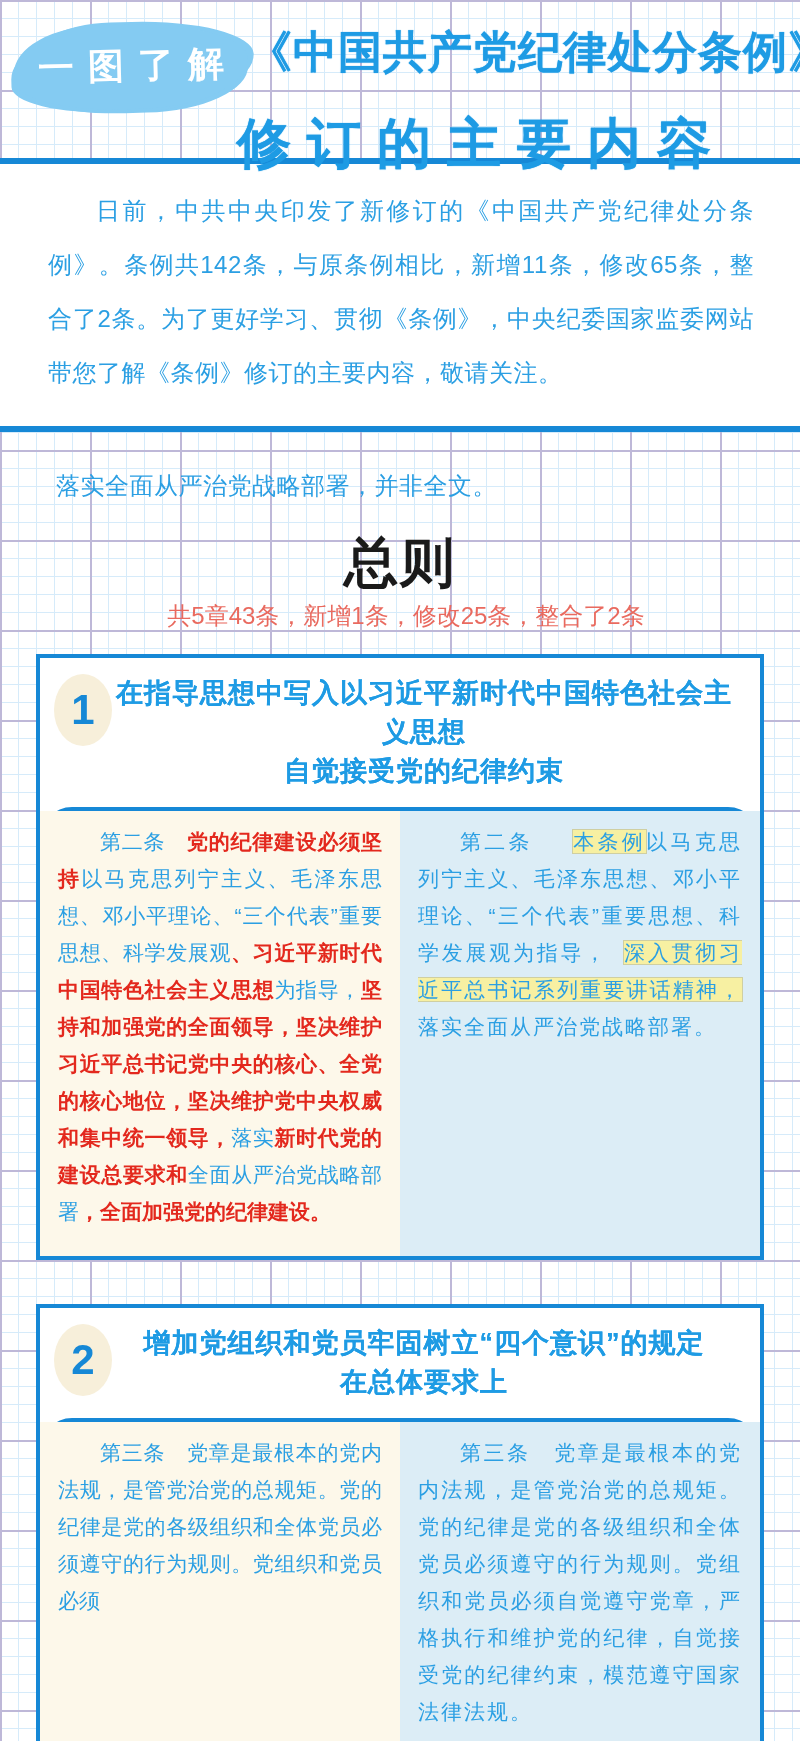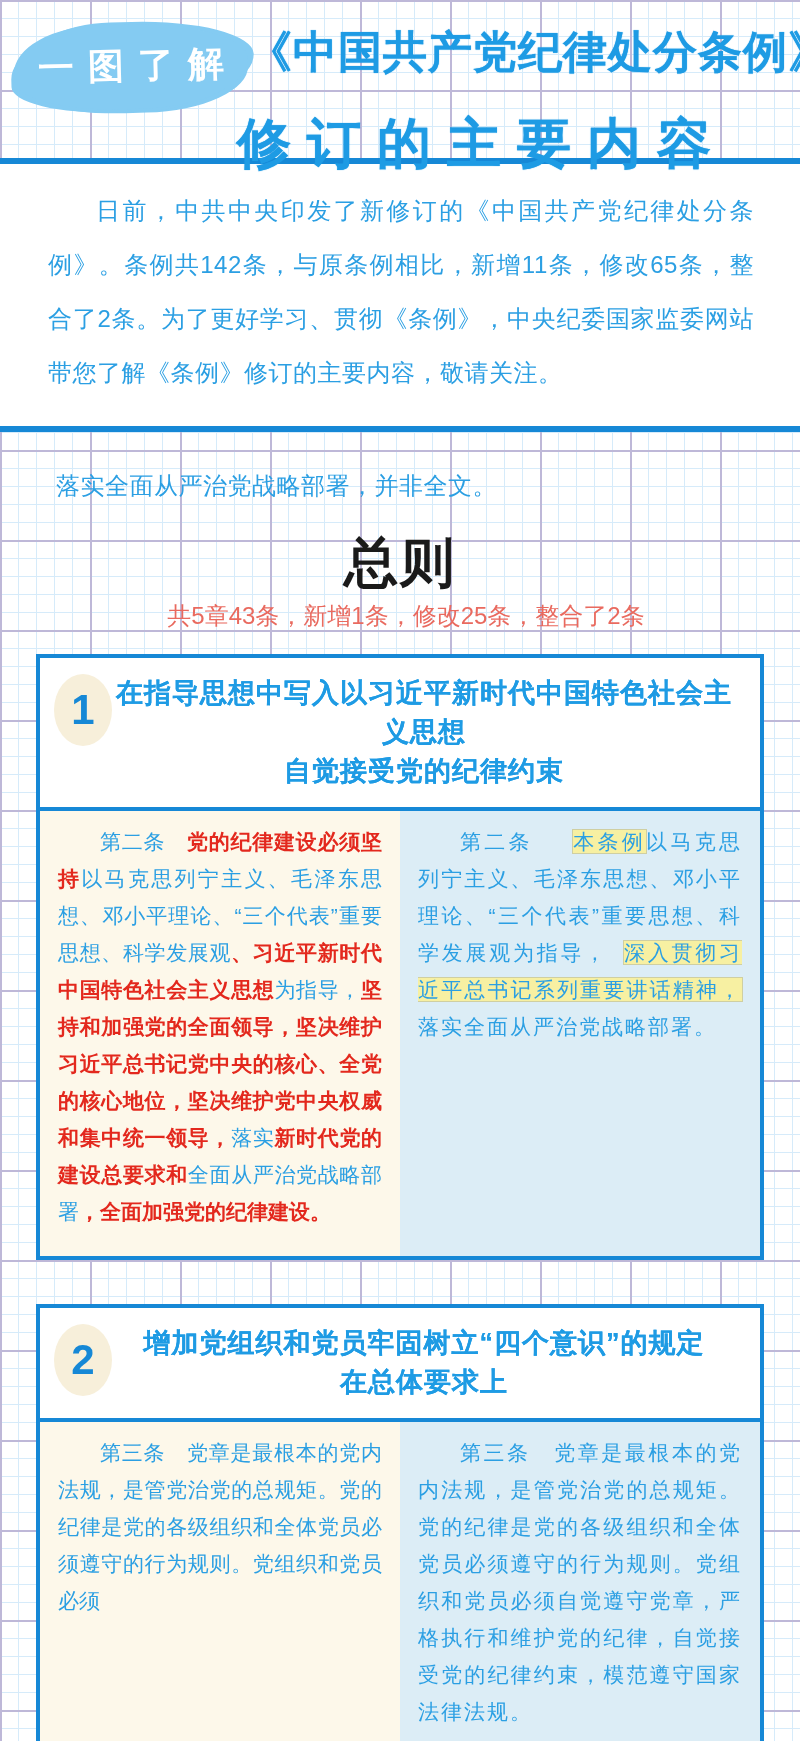--- a/index.html
+++ b/index.html
@@ -155,20 +155,21 @@
     font-size:27px;
     line-height:39px;
     letter-spacing:1px;
     padding-top:4px;
     text-shadow:0 0 0.5px var(--title-blue,#1e9be4);
   }
   .card-body{
     display:flex;
     border-top:4px solid var(--blue-dark,#1688d6);
     align-items:stretch;
+    border-radius:32px;
   }
   .col{
     width:50%;
     box-sizing:border-box;
     padding:12px 18px 26px 18px;
     font-size:21px;
     line-height:37px;
     text-align:justify;
     text-indent:2em;
     color:var(--blue-text,#2b9fe3);

